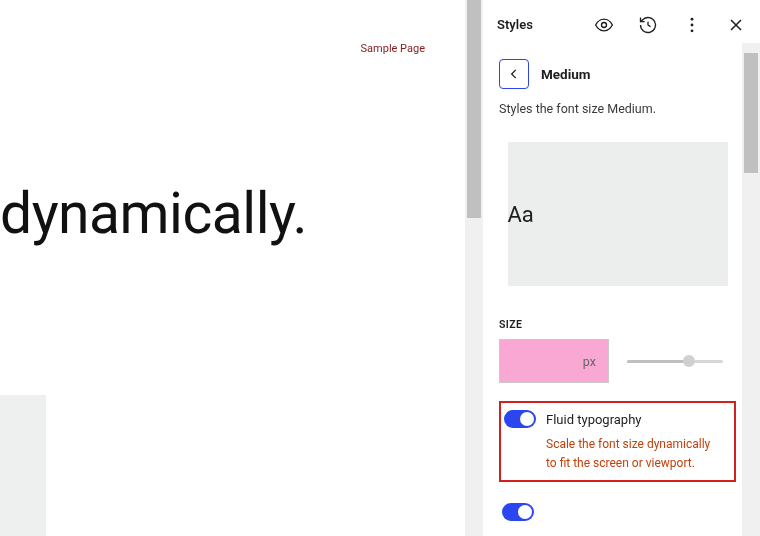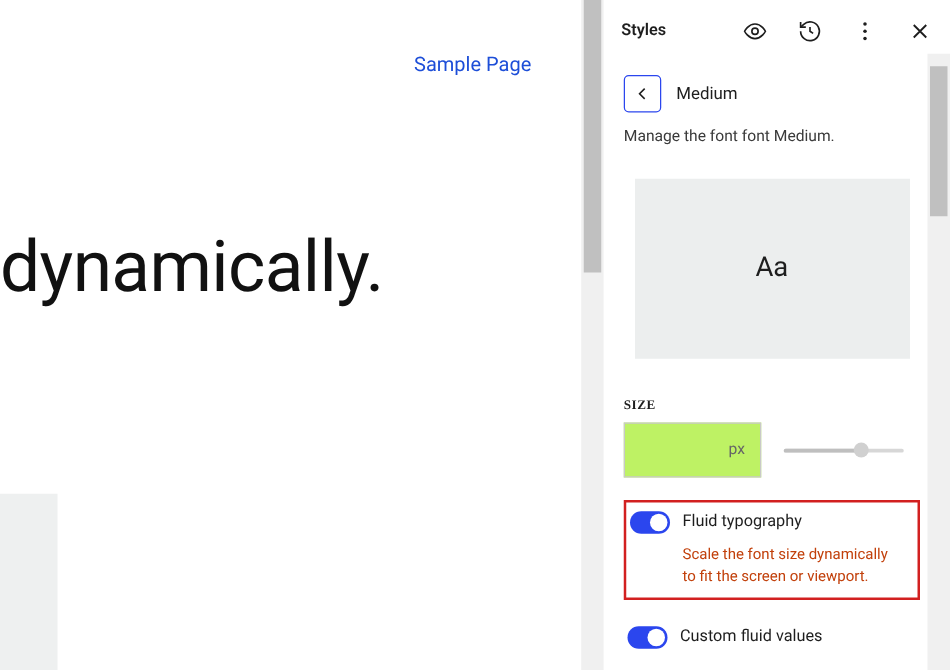--- a/index.html
+++ b/index.html
@@ -14,21 +14,21 @@
   }
   .canvas-scrollbar {
     position: absolute; left: 465px; top: 0; width: 18px; height: 536px;
     background: #f0f0f0;
   }
   .canvas-scrollbar .thumb {
     position: absolute; left: 2px; top: 0; width: 14px; height: 218px;
     background: #c0c0c0;
   }
   .canvas-nav {
-    position: absolute; top: 42px; right: 40px; font-size: 16px; color: #1d4ed8;
+    position: absolute; top: 42px; right: 40px; font-size: 11px; color: #7f1d1d;
   }
   .canvas-title {
     position: absolute; top: 180px; left: 0; font-size: 57px;
     font-weight: 400; letter-spacing: -0.5px; color: #111;
   }
   .canvas-block {
     position: absolute; top: 395px; left: 0; width: 46px; height: 141px;
     background: #eef0f0;
   }
 
@@ -56,38 +56,38 @@
 
   .panel-body { padding: 10px 24px 0 16px; overflow: hidden; }
 
   .back-row { display: flex; align-items: center; gap: 12px; margin-bottom: 12px; }
   .back-btn {
     width: 30px; height: 30px; border: 1.6px solid #2b46ee; border-radius: 4px;
     display: flex; align-items: center; justify-content: center; color: #1e1e1e;
     background: #fff;
   }
   .back-btn svg { width: 14px; height: 14px; }
-  .back-label { font-size: 13.5px; font-weight: 400; }
+  .back-label { font-size: 13.5px; font-weight: 700; }
 
   .desc { font-size: 12.5px; color: #3a3a3a; margin-bottom: 26px; }
 
   .preview {
     width: 220px; height: 144px; background: #eceeee; display: flex;
-    align-items: center; justify-content: center; margin: 0 auto 32px;
+    align-items: center; margin: 0 auto 32px;
   }
   .preview-aa { font-size: 22px; color: #1e1e1e; }
 
   .section-label {
     font-size: 10.5px; font-weight: 600; letter-spacing: 0.4px;
-    text-transform: uppercase; color: #1e1e1e; margin-bottom: 8px; font-family: Liberation Serif, serif;
+    text-transform: uppercase; color: #1e1e1e; margin-bottom: 8px;
   }
 
   .size-row { display: flex; align-items: center; gap: 18px; margin-bottom: 18px; }
   .size-input {
-    width: 110px; height: 44px; border: 1px solid #c9c9c9; background: #bef264;
+    width: 110px; height: 44px; border: 1px solid #c9c9c9; background: #f9a8d4;
     display: flex; align-items: center; justify-content: flex-end; padding-right: 34px;
     font-size: 12.5px; color: #6a6a6a; position: relative;
   }
   .size-unit { position: absolute; right: 12px; color: #666; }
 
   .slider { position: relative; width: 96px; height: 20px; }
   .slider .track {
     position: absolute; top: 9px; left: 0; right: 0; height: 3px;
     background: #d7d7d7; border-radius: 2px;
   }
@@ -165,21 +165,21 @@
 
     <div class="back-row">
       <button class="back-btn">
         <svg viewBox="0 0 24 24" fill="none" stroke="currentColor" stroke-width="2.2">
           <path d="M15 5l-7 7 7 7"></path>
         </svg>
       </button>
       <span class="back-label">Medium</span>
     </div>
 
-    <p class="desc">Manage the font font Medium.</p>
+    <p class="desc">Styles the font size Medium.</p>
 
     <div class="preview">
       <span class="preview-aa">Aa</span>
     </div>
 
     <div class="section-label">SIZE</div>
 
     <div class="size-row">
       <div class="size-input">
         <span class="size-unit">px</span>
@@ -199,21 +199,20 @@
         <span class="opt-label">Fluid typography</span>
       </div>
       <div class="opt-desc">Scale the font size dynamically to fit the screen or viewport.</div>
     </div>
 
     <div class="option-block">
       <div class="opt-row1">
         <div class="toggle">
             <div class="dot"></div>
           </div>
-        <span class="opt-label">Custom fluid values</span>
       </div>
     </div>
 
   </div>
 
   <div class="panel-scrollbar">
     <div class="thumb"></div>
   </div>
 </div>
 

